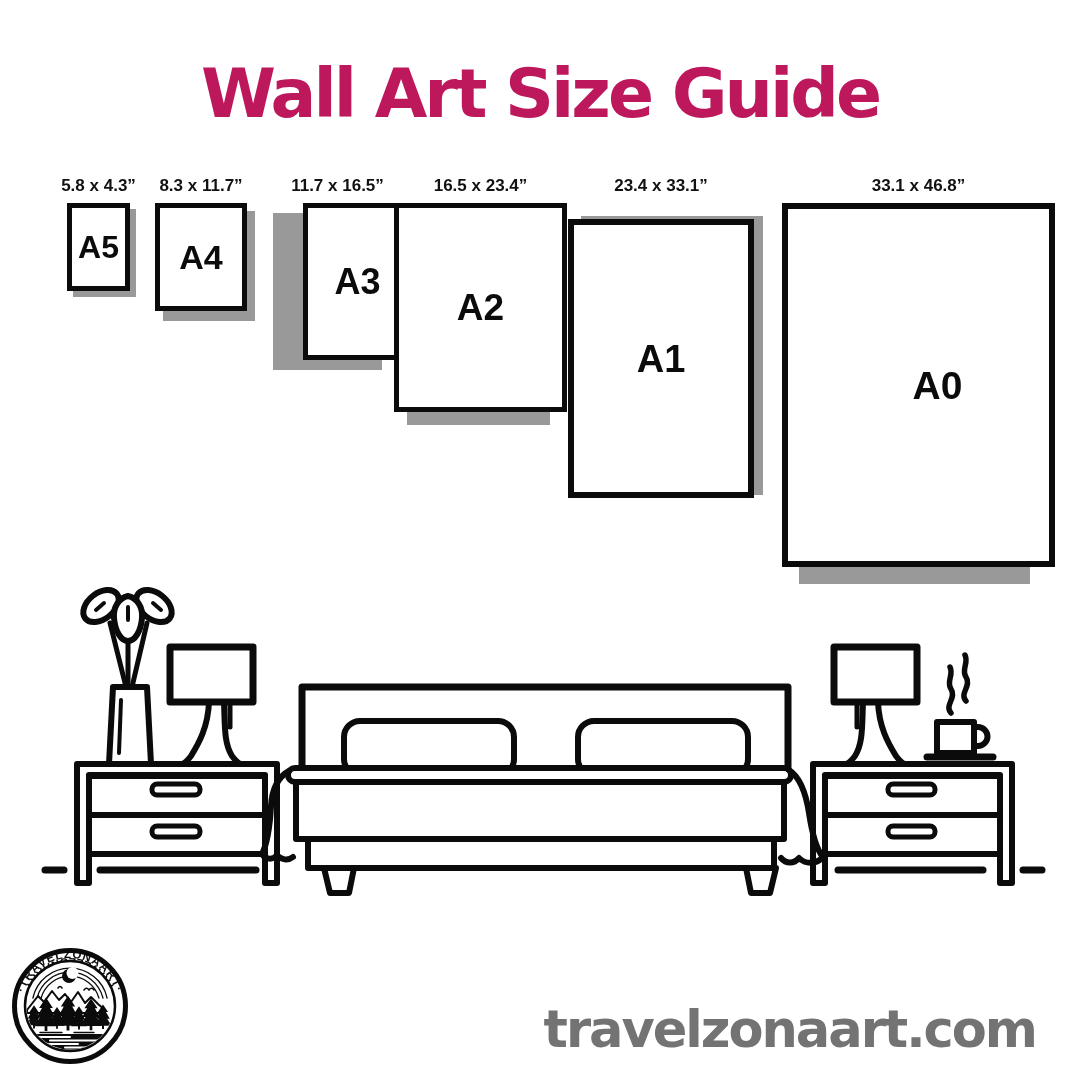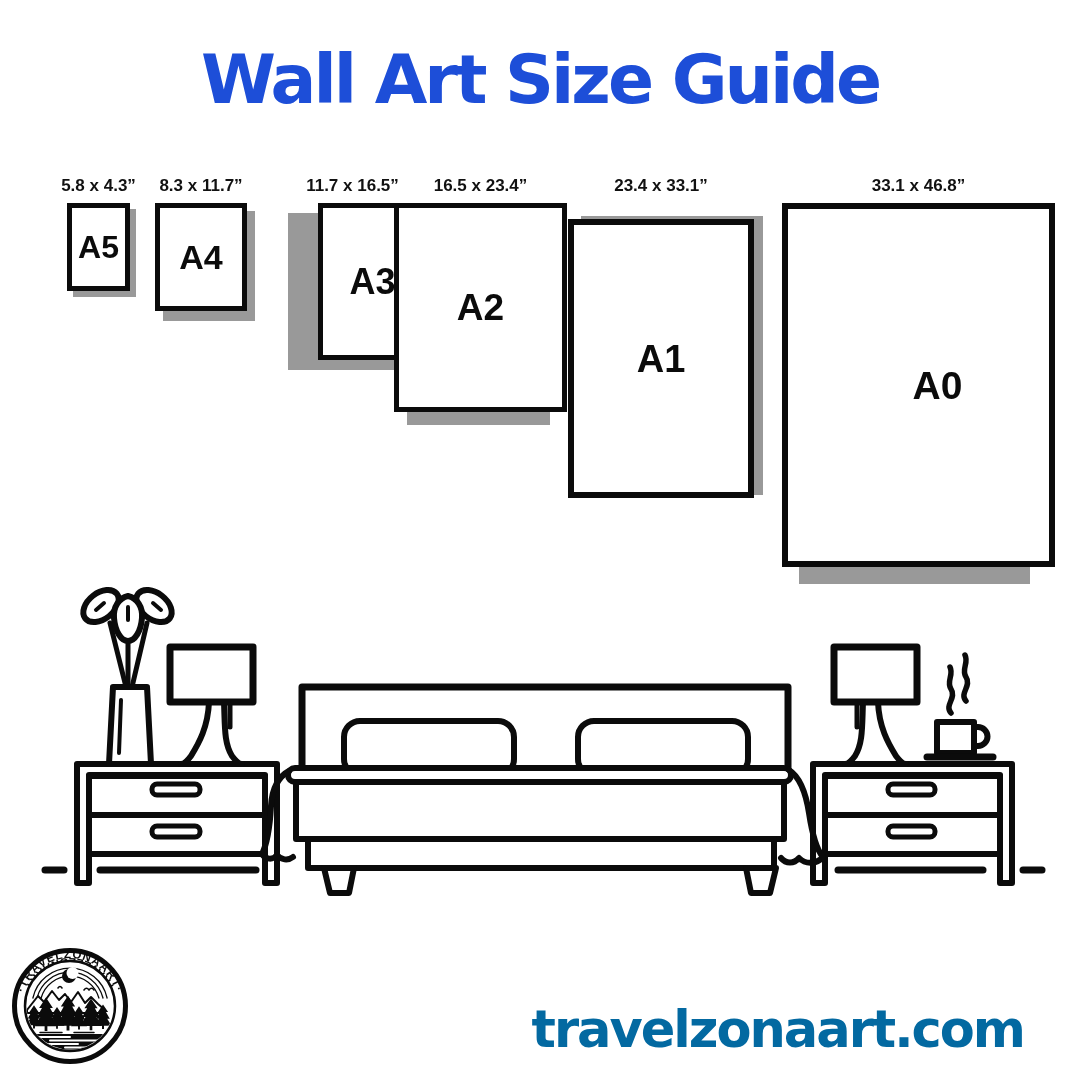--- a/index.html
+++ b/index.html
@@ -1,56 +1,56 @@
 <!DOCTYPE html>
 <html><head>
 <meta charset="utf-8">
 <style>
   html,body{margin:0;padding:0;background:#fff;}
   .canvas{position:relative;width:1080px;height:1080px;background:#fff;overflow:hidden;
           font-family:"Liberation Sans",sans-serif;color:#151515;}
-  .title{position:absolute;top:40px;left:0;width:1080px;margin:0;text-align:center;
+  .title{position:absolute;top:54px;left:0;width:1080px;margin:0;text-align:center;
          font-family:"DejaVu Sans",sans-serif;font-weight:bold;font-size:68px;
-         letter-spacing:-3px;color:#1d4ed8;}
+         letter-spacing:-3px;color:#be185d;}
   
   .paper{position:absolute;top:203px;}
   .paper .shadow{position:absolute;background:#999;}
   .paper .sheet{position:relative;background:#fff;border:5px solid #0b0b0b;box-sizing:border-box;
                 width:100%;height:100%;display:flex;align-items:center;justify-content:center;}
   .paper .code{font-weight:bold;color:#0b0b0b;line-height:1;}
   .paper .dims{position:absolute;bottom:calc(100% + 7px);left:50%;transform:translateX(-50%);
                white-space:nowrap;font-weight:bold;font-size:17px;color:#111;}
   .a5{left:67px;width:63px;height:88px;}
   .a5 .shadow{left:6px;top:6px;width:63px;height:88px;}
   .a5 .code{font-size:32px;}
   .a4{left:155px;width:92px;height:108px;}
   .a4 .shadow{left:8px;top:8px;width:92px;height:110px;}
   .a4 .code{font-size:34px;}
-  .a3{left:278px;width:109px;height:157px;padding-left:40px;}
+  .a3{left:263px;width:109px;height:157px;padding-left:40px;}
   .a3 .shadow{left:10px;top:10px;width:109px;height:157px;}
   .a3 .code{font-size:36px;}
   .a2{left:394px;width:173px;height:209px;}
   .a2 .shadow{left:13px;top:13px;width:143px;height:209px;}
   .a2 .code{font-size:37px;}
   .a1{left:568px;width:186px;height:279px;}
   .a1 .shadow{left:13px;top:13px;width:182px;height:279px;}
   .a1 .sheet{border-width:6px;margin-top:16px;}
   .a1 .code{font-size:38px;}
   .a0{left:782px;width:273px;height:364px;}
   .a0 .shadow{left:17px;top:17px;width:231px;height:364px;}
   .a0 .sheet{border-width:6px;}
   .a0 .code{font-size:39px;margin-left:38px;}
   
   .scene{position:absolute;left:0;top:0;width:1080px;height:1080px;}
   
   .logo{position:absolute;left:10px;top:946px;width:120px;height:120px;}
   .logo text{font-family:"Liberation Sans",sans-serif;font-weight:bold;fill:#0b0b0b;}
   
-  .website{position:absolute;top:1000px;right:56px;font-family:"DejaVu Sans",sans-serif;
-           font-weight:bold;font-size:51px;letter-spacing:-2px;color:#0369a1;}
+  .website{position:absolute;top:1000px;right:44px;font-family:"DejaVu Sans",sans-serif;
+           font-weight:bold;font-size:51px;letter-spacing:-2px;color:#737373;}
 </style>
 </head>
 <body>
 
 <div class="canvas">
 
   <h1 class="title">Wall Art Size Guide</h1>
 
   <div class="paper a5">
     <div class="dims">5.8 x 4.3”</div>

